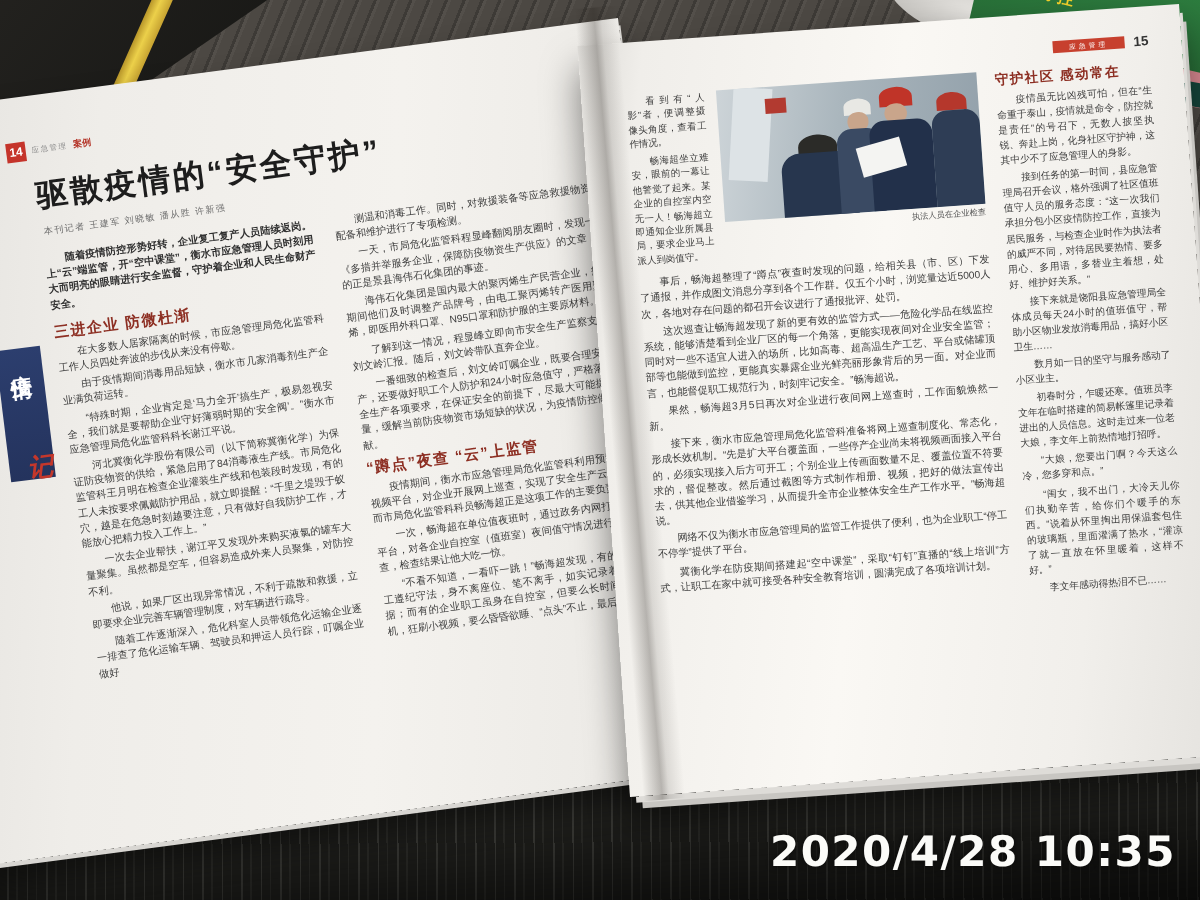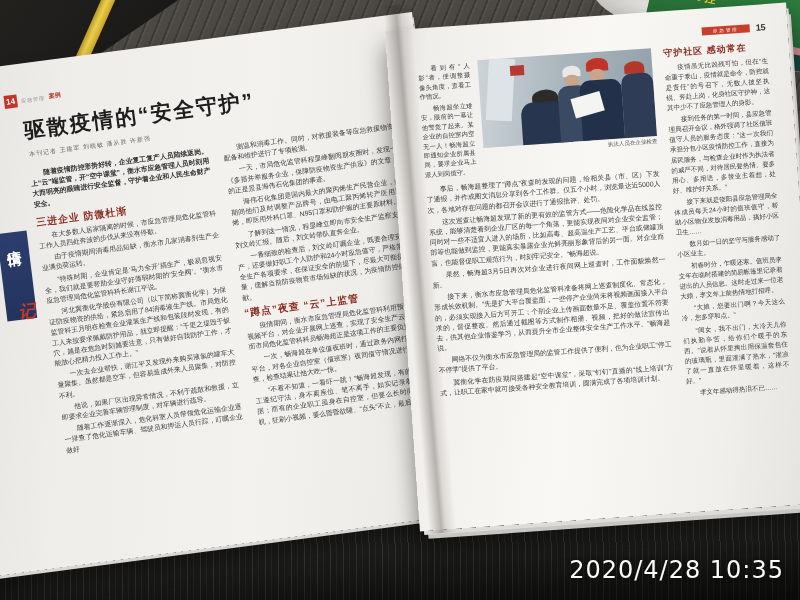--- a/index.html
+++ b/index.html
@@ -71,21 +71,21 @@
   .photo{position:relative;width:100%;height:88px;overflow:hidden;
     background:linear-gradient(100deg,#cdd4d8 0%,#aab6bd 45%,#92a0aa 100%);}
   .ph{position:absolute;}
   .caption{font-size:5.5px;color:#555;text-align:right;margin-top:2px;}
   .rp-paras{font-size:6.8px;line-height:1.5;text-align:justify;margin-top:4px;}
   .rp-paras p{margin:0 0 2px 0;text-indent:2em;}
   .rp-col3{width:104px;font-size:6.5px;line-height:1.55;text-align:justify;}
   .rp-col3 p{margin:0 0 2px 0;text-indent:2em;}
   .rp-col3 .subhead{font-size:9px;}
   
-  .stamp{position:absolute;right:16px;bottom:16px;z-index:10;color:#fbfbf8;font-size:24px;font-weight:normal;
+  .stamp{position:absolute;right:16px;bottom:16px;z-index:10;color:#fbfbf8;font-size:28px;font-weight:bold;
     letter-spacing:1px;text-shadow:0 0 4px rgba(0,0,0,.6);font-family:"DejaVu Sans",sans-serif;}
 </style>
 </head>
 <body>
 
 <div class="scene">
 
   <div class="mat"></div>
   <div class="black-pad"></div>
   <div class="pen">

